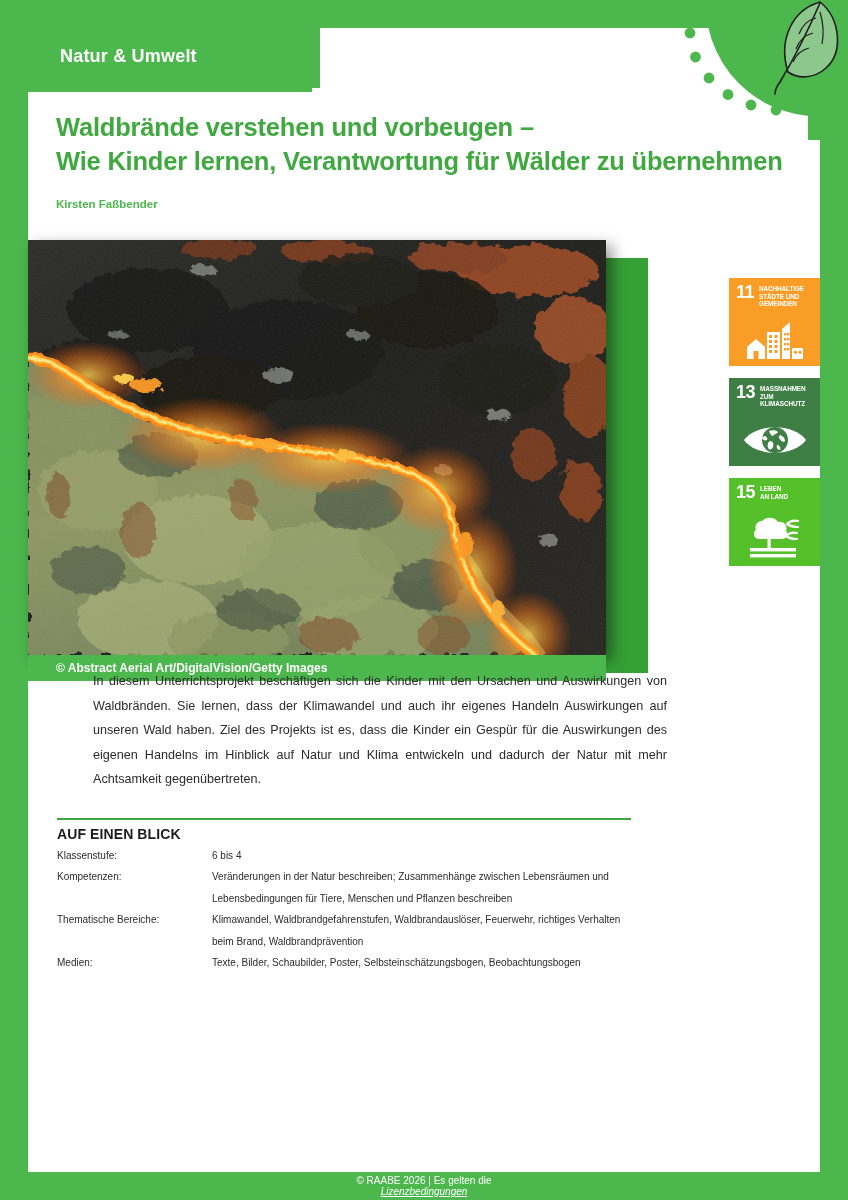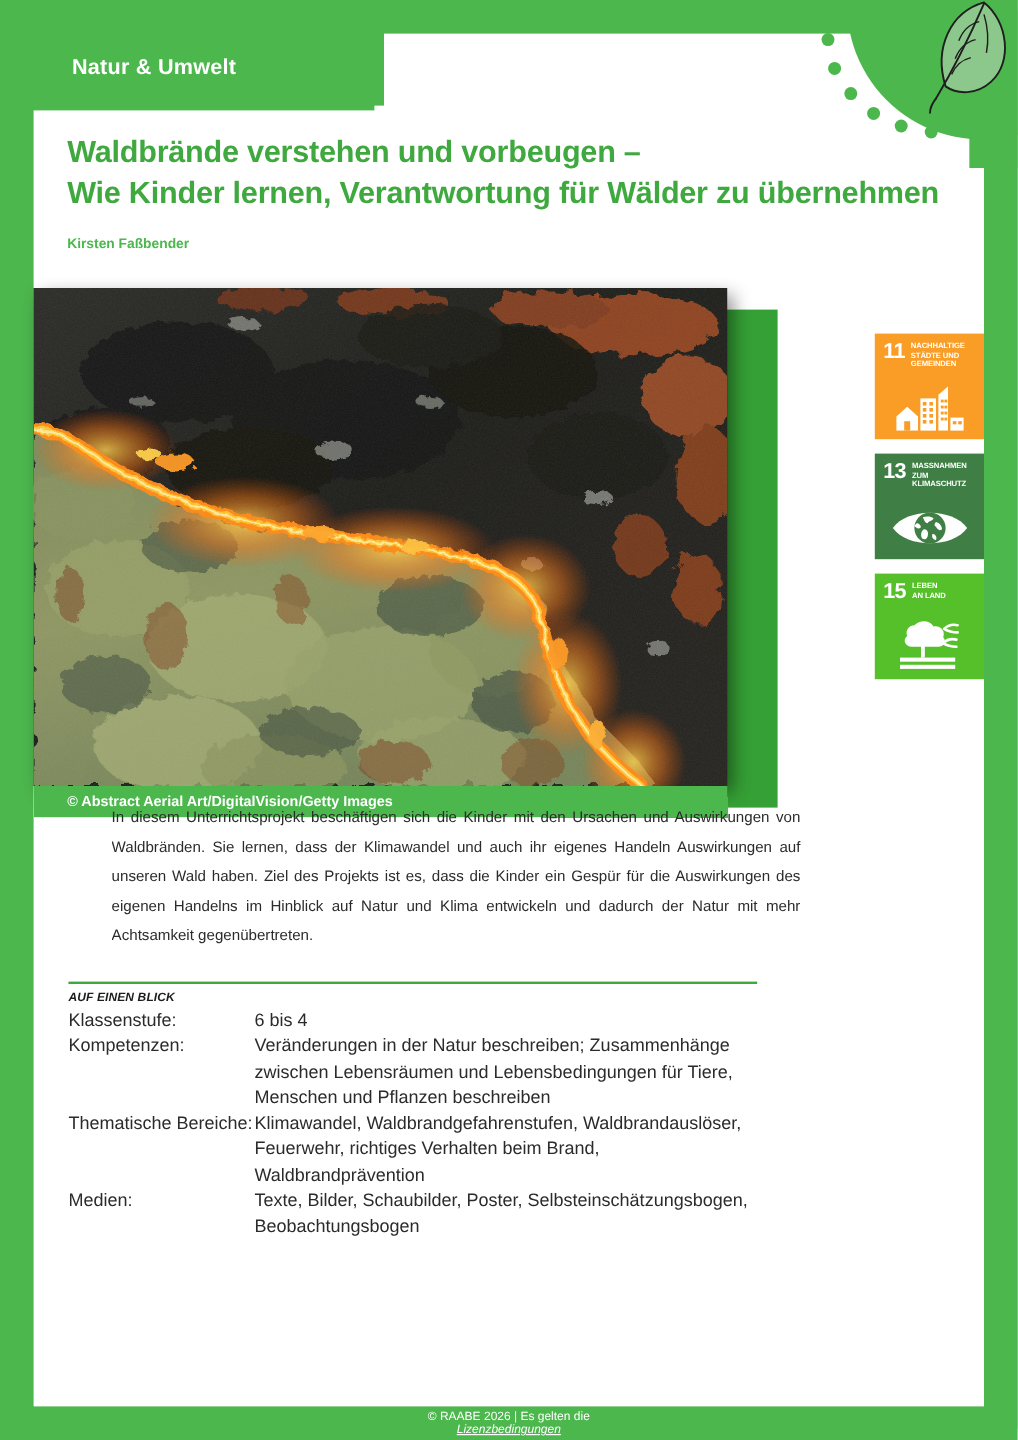--- a/index.html
+++ b/index.html
@@ -202,34 +202,33 @@
     top: 818px;
     width: 574px;
   }
   .glance-rule {
     width: 100%;
     height: 1.5px;
     background: #3fa93f;
   }
   .glance-title {
     margin-top: 6px;
-    font-size: 10px;
+    font-size: 14px;
     font-weight: bold;
     color: #1c1c1c;
     letter-spacing: 0.1px;
-    font-style: italic;
   }
   .glance-table {
     margin-top: 3px;
     width: 100%;
     border-collapse: collapse;
   }
   .glance-table td {
     vertical-align: top;
-    font-size: 15px;
+    font-size: 10px;
     line-height: 21.5px;
     color: #2b2b2b;
     padding: 0;
   }
   .glance-table td.k { width: 155px; white-space: nowrap; }
   .glance-table td.v { width: 419px; }
 
   
   .footer {
     position: absolute;

